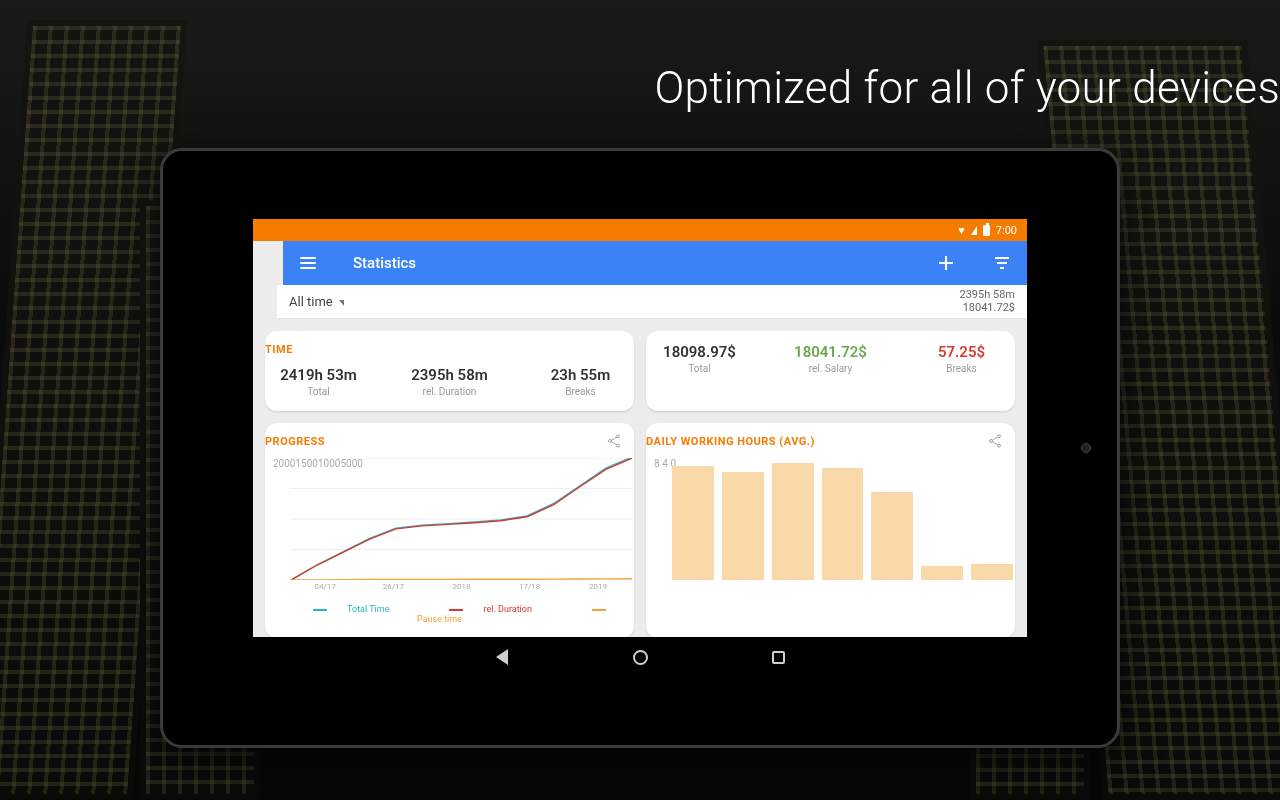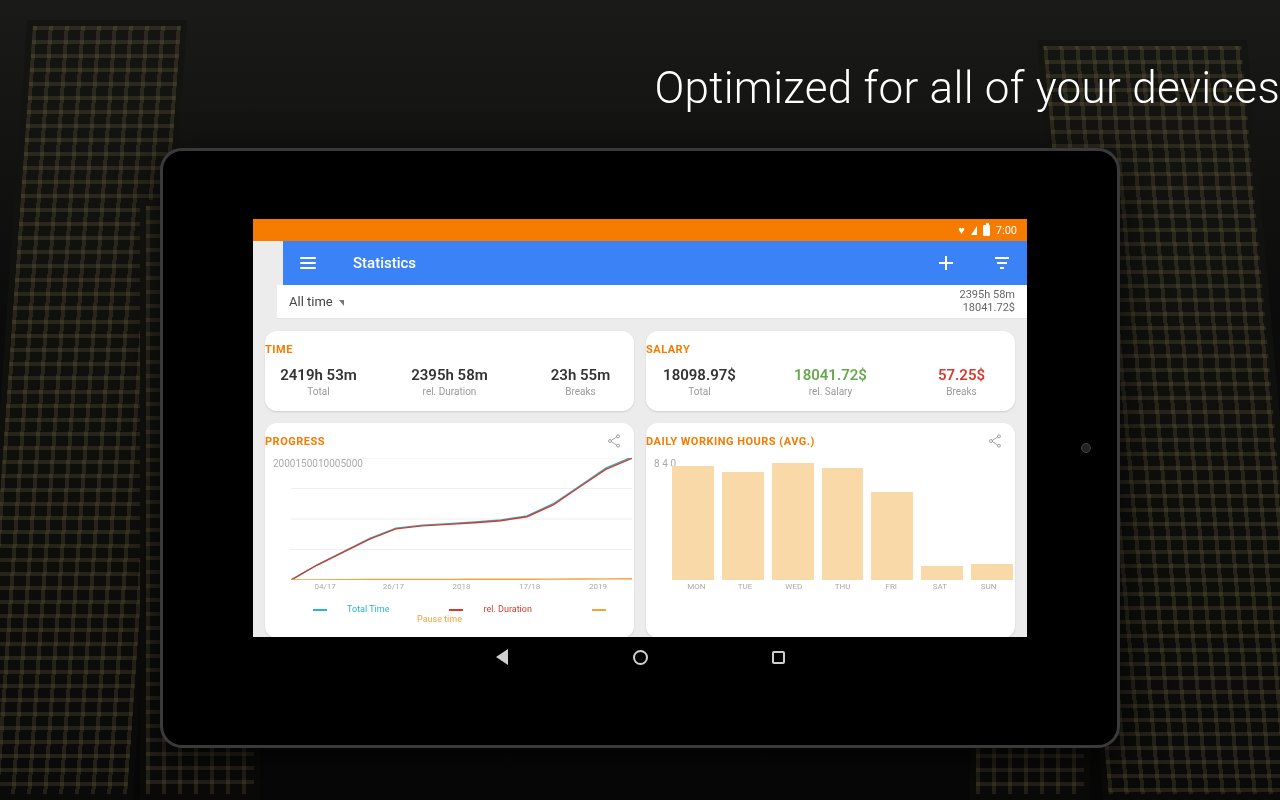--- a/index.html
+++ b/index.html
@@ -164,21 +164,20 @@
             <div class="lbl">rel. Duration</div>
           </div>
           <div class="metric">
             <div class="val">23h 55m</div>
             <div class="lbl">Breaks</div>
           </div>
         </div>
       </div>
 
       <div class="card">
-        <h3>SALARY</h3>
         <div class="metrics">
           <div class="metric">
             <div class="val">18098.97$</div>
             <div class="lbl">Total</div>
           </div>
           <div class="metric green">
             <div class="val">18041.72$</div>
             <div class="lbl">rel. Salary</div>
           </div>
           <div class="metric red">
@@ -247,29 +246,20 @@
             </div>
           <div class="bars" id="daily-bars">
               <div class="bar" style="height: 93.3333%;"></div>
               <div class="bar" style="height: 88.8889%;"></div>
               <div class="bar" style="height: 95.5556%;"></div>
               <div class="bar" style="height: 92.2222%;"></div>
               <div class="bar" style="height: 72.2222%;"></div>
               <div class="bar" style="height: 11.1111%;"></div>
               <div class="bar" style="height: 13.3333%;"></div>
             </div>
-          <div class="axis-x" id="daily-x">
-              <span>MON</span>
-              <span>TUE</span>
-              <span>WED</span>
-              <span>THU</span>
-              <span>FRI</span>
-              <span>SAT</span>
-              <span>SUN</span>
-            </div>
         </div>
       </div>
 
     </div>
 
     <div class="navbar">
       <div class="nbtn">
           <span class="nav-tri"></span>
         </div>
       <div class="nbtn">

